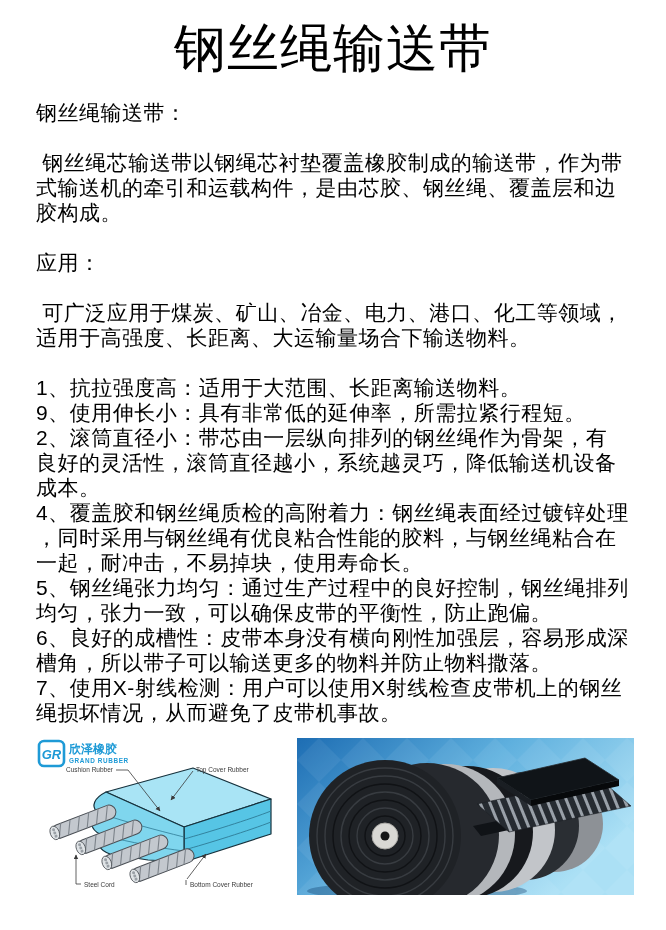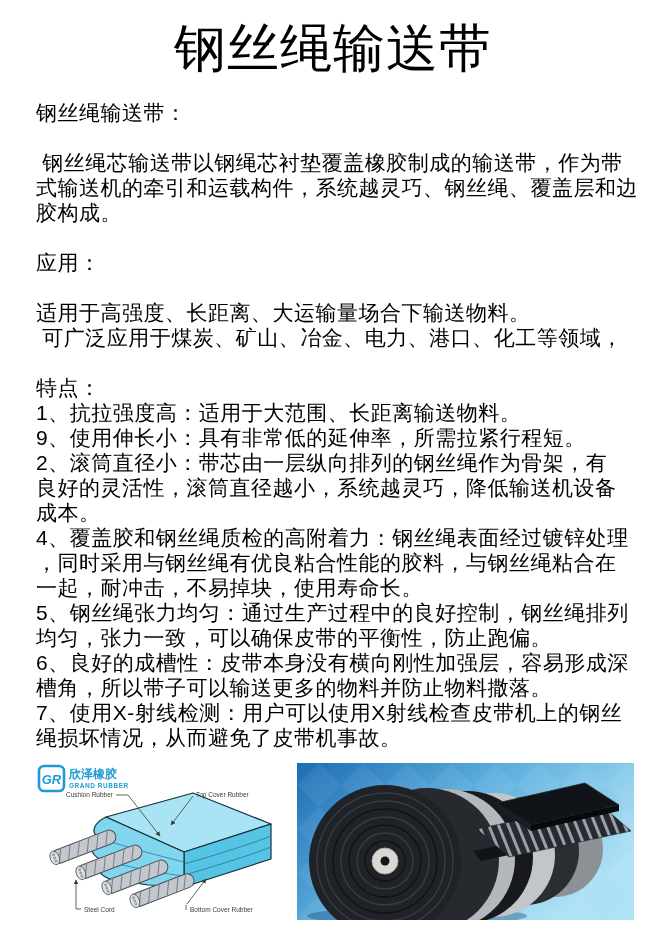--- a/index.html
+++ b/index.html
@@ -22,29 +22,28 @@
 </style>
 </head>
 <body>
 
 <h1 class="title">钢丝绳输送带</h1>
 
 <div class="article">
   <div class="line">钢丝绳输送带：</div>
   <div class="line"></div>
   <div class="line">&nbsp;钢丝绳芯输送带以钢绳芯衬垫覆盖橡胶制成的输送带，作为带</div>
-  <div class="line">式输送机的牵引和运载构件，系统越灵巧、钢丝绳、覆盖层和边</div>
+  <div class="line">式输送机的牵引和运载构件，是由芯胶、钢丝绳、覆盖层和边</div>
   <div class="line">胶构成。</div>
   <div class="line"></div>
   <div class="line">应用：</div>
   <div class="line"></div>
+  <div class="line">&nbsp;可广泛应用于煤炭、矿山、冶金、电力、港口、化工等领域，</div>
   <div class="line">适用于高强度、长距离、大运输量场合下输送物料。</div>
-  <div class="line">&nbsp;可广泛应用于煤炭、矿山、冶金、电力、港口、化工等领域，</div>
   <div class="line"></div>
-  <div class="line">特点：</div>
   <div class="line">1、抗拉强度高：适用于大范围、长距离输送物料。</div>
   <div class="line">9、使用伸长小：具有非常低的延伸率，所需拉紧行程短。</div>
   <div class="line">2、滚筒直径小：带芯由一层纵向排列的钢丝绳作为骨架，有</div>
   <div class="line">良好的灵活性，滚筒直径越小，系统越灵巧，降低输送机设备</div>
   <div class="line">成本。</div>
   <div class="line">4、覆盖胶和钢丝绳质检的高附着力：钢丝绳表面经过镀锌处理</div>
   <div class="line">，同时采用与钢丝绳有优良粘合性能的胶料，与钢丝绳粘合在</div>
   <div class="line">一起，耐冲击，不易掉块，使用寿命长。</div>
   <div class="line">5、钢丝绳张力均匀：通过生产过程中的良好控制，钢丝绳排列</div>
   <div class="line">均匀，张力一致，可以确保皮带的平衡性，防止跑偏。</div>

